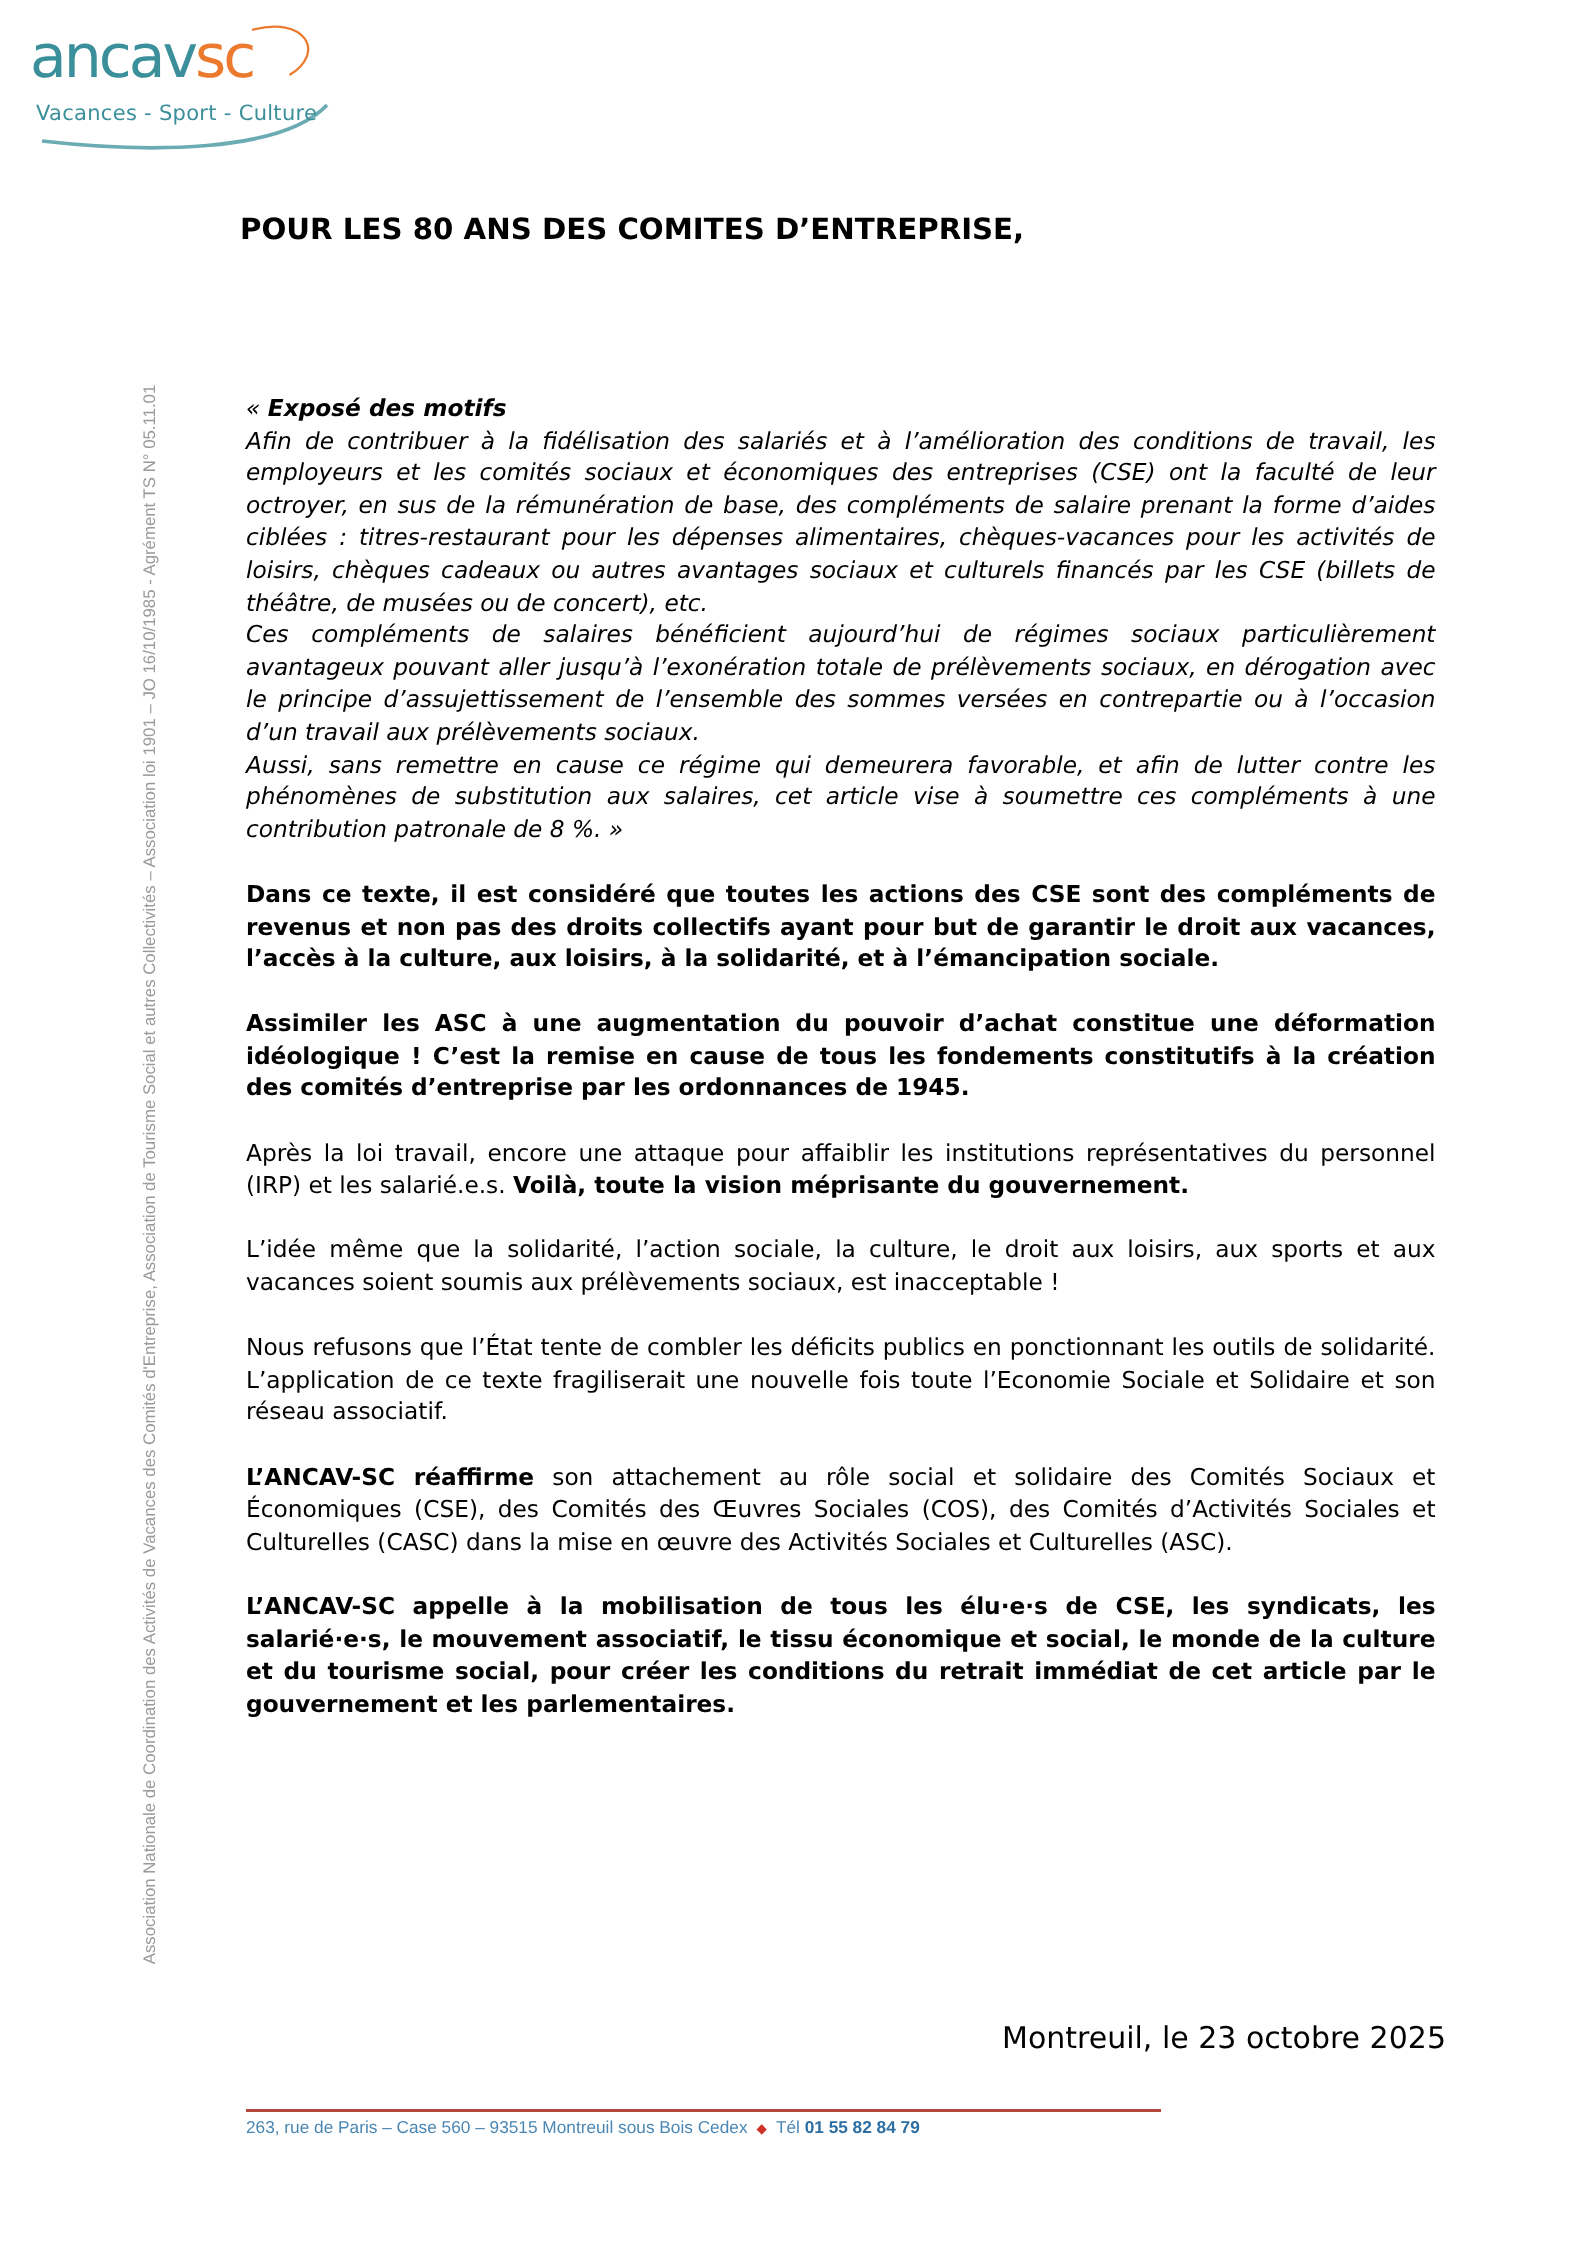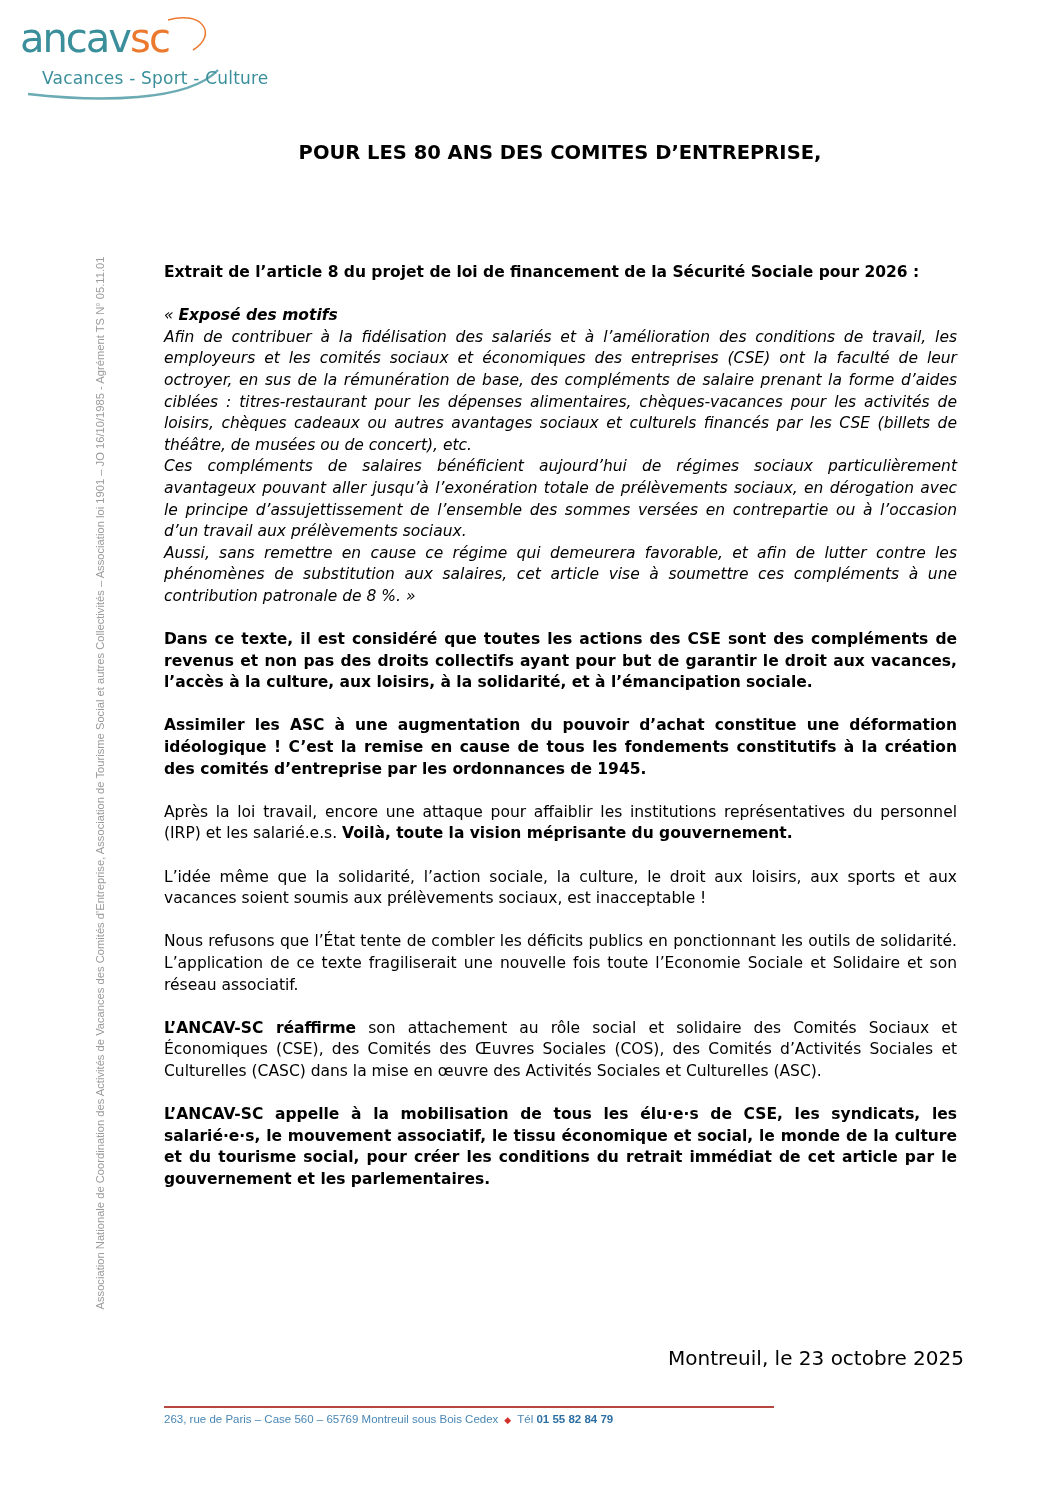--- a/index.html
+++ b/index.html
@@ -2,22 +2,22 @@
 <html><head>
   <meta charset="utf-8">
   <style>
     html, body { margin:0; padding:0; background:#ffffff; }
     body { width:1058px; height:1497px; position:relative; overflow:hidden; font-family:"DejaVu Sans", sans-serif; color:#000; }
     .logo { position:absolute; left:18px; top:10px; width:210px; height:92px; }
     .logo-word { position:absolute; left:2px; top:8px; font-family:"DejaVu Sans", sans-serif; font-size:40px; letter-spacing:-2px; line-height:40px; }
     .logo-ancav { color:#3a8f9a; font-weight:normal; }
     .logo-sc { color:#ec7a2e; font-weight:normal; }
     .logo-arc { position:absolute; left:0; top:0; }
-    .logo-tag { position:absolute; left:6px; top:58px; font-size:17px; color:#3a8f9a; letter-spacing:0.2px; white-space:nowrap;margin-left:18px; }
-    .title { position:absolute; left:160px; width:800px; top:140px; text-align:center; font-weight:bold; font-size:19.5px; line-height:26px; }
+    .logo-tag { position:absolute; left:6px; top:58px; font-size:14px; color:#3a8f9a; letter-spacing:0.2px; white-space:nowrap; }
+    .title { position:absolute; left:160px; width:800px; top:140px; text-align:left; font-weight:bold; font-size:19.5px; line-height:26px; }
     .sidebar { position:absolute; left:90px; top:235px; width:20px; height:1095px; }
     .sidebar-text { position:absolute; left:50%; top:50%; transform:translate(-50%,-50%) rotate(-90deg); white-space:nowrap; font-family:"Liberation Sans", sans-serif; font-size:11.2px; color:#9a9a9a; letter-spacing:0; }
     .content { position:absolute; left:164px; top:262px; width:793px; font-family:"DejaVu Sans", sans-serif; font-size:15.5px; line-height:21.6px; text-align:justify; }
     .content p { margin:0 0 21.6px 0; }
     .b { font-weight:bold; }
     .i { font-style:italic; }
     .quote p { margin:0; }
     .date { position:absolute; left:668px; top:1346px; font-size:20px; }
     .footer-rule { position:absolute; left:164px; top:1406px; width:610px; height:2px; background:#b5473f; }
     .footer { position:absolute; left:164px; top:1413px; font-family:"Liberation Sans", sans-serif; font-size:11.5px; color:#4a87b5; white-space:nowrap; }
@@ -40,21 +40,20 @@
 
 <div class="title">
   <div>POUR LES 80 ANS DES COMITES D’ENTREPRISE,</div>
 </div>
 
 <div class="sidebar">
   <div class="sidebar-text">Association Nationale de Coordination des Activités de Vacances des Comités d'Entreprise, Association de Tourisme Social et autres Collectivités – Association loi 1901 – JO 16/10/1985 - Agrément TS N° 05.11.01</div>
 </div>
 
 <div class="content">
-  <p class="b">Extrait de l’article 8 du projet de loi de financement de la Sécurité Sociale pour 2026 :</p>
 
   <div class="quote" style="margin-bottom:21.6px;">
     <p><span class="i">« </span><span class="b i">Exposé des motifs</span></p>
     <p class="i">Afin de contribuer à la fidélisation des salariés et à l’amélioration des conditions de travail, les employeurs et les comités sociaux et économiques des entreprises (CSE) ont la faculté de leur octroyer, en sus de la rémunération de base, des compléments de salaire prenant la forme d’aides ciblées : titres-restaurant pour les dépenses alimentaires, chèques-vacances pour les activités de loisirs, chèques cadeaux ou autres avantages sociaux et culturels financés par les CSE (billets de théâtre, de musées ou de concert), etc.</p>
     <p class="i">Ces compléments de salaires bénéficient aujourd’hui de régimes sociaux particulièrement avantageux pouvant aller jusqu’à l’exonération totale de prélèvements sociaux, en dérogation avec le principe d’assujettissement de l’ensemble des sommes versées en contrepartie ou à l’occasion d’un travail aux prélèvements sociaux.</p>
     <p class="i">Aussi, sans remettre en cause ce régime qui demeurera favorable, et afin de lutter contre les phénomènes de substitution aux salaires, cet article vise à soumettre ces compléments à une contribution patronale de 8 %. »</p>
   </div>
 
   <p class="b">Dans ce texte, il est considéré que toutes les actions des CSE sont des compléments de revenus et non pas des droits collectifs ayant pour but de garantir le droit aux vacances, l’accès à la culture, aux loisirs, à la solidarité, et à l’émancipation sociale.</p>
   <p class="b">Assimiler les ASC à une augmentation du pouvoir d’achat constitue une déformation idéologique ! C’est la remise en cause de tous les fondements constitutifs à la création des comités d’entreprise par les ordonnances de 1945.</p>
@@ -62,14 +61,14 @@
   <p>L’idée même que la solidarité, l’action sociale, la culture, le droit aux loisirs, aux sports et aux vacances soient soumis aux prélèvements sociaux, est inacceptable !</p>
   <p>Nous refusons que l’État tente de combler les déficits publics en ponctionnant les outils de solidarité. L’application de ce texte fragiliserait une nouvelle fois toute l’Economie Sociale et Solidaire et son réseau associatif.</p>
   <p><span class="b">L’ANCAV-SC réaffirme</span><span> son attachement au rôle social et solidaire des Comités Sociaux et Économiques (CSE), des Comités des Œuvres Sociales (COS), des Comités d’Activités Sociales et Culturelles (CASC) dans la mise en œuvre des Activités Sociales et Culturelles (ASC).</span></p>
   <p class="b">L’ANCAV-SC appelle à la mobilisation de tous les élu·e·s de CSE, les syndicats, les salarié·e·s, le mouvement associatif, le tissu économique et social, le monde de la culture et du tourisme social, pour créer les conditions du retrait immédiat de cet article par le gouvernement et les parlementaires.</p>
 </div>
 
 <div class="date">Montreuil, le 23 octobre 2025</div>
 
 <div class="footer-rule"></div>
 <div class="footer">
-  <span>263, rue de Paris – Case 560 – 65769 Montreuil sous Bois Cedex</span><span class="diamond">◆</span><span>Tél </span><span class="tel">01 55 82 84 79</span>
+  <span>263, rue de Paris – Case 560 – 93515 Montreuil sous Bois Cedex</span><span class="diamond">◆</span><span>Tél </span><span class="tel">01 55 82 84 79</span>
 </div>
 
 </body></html>

